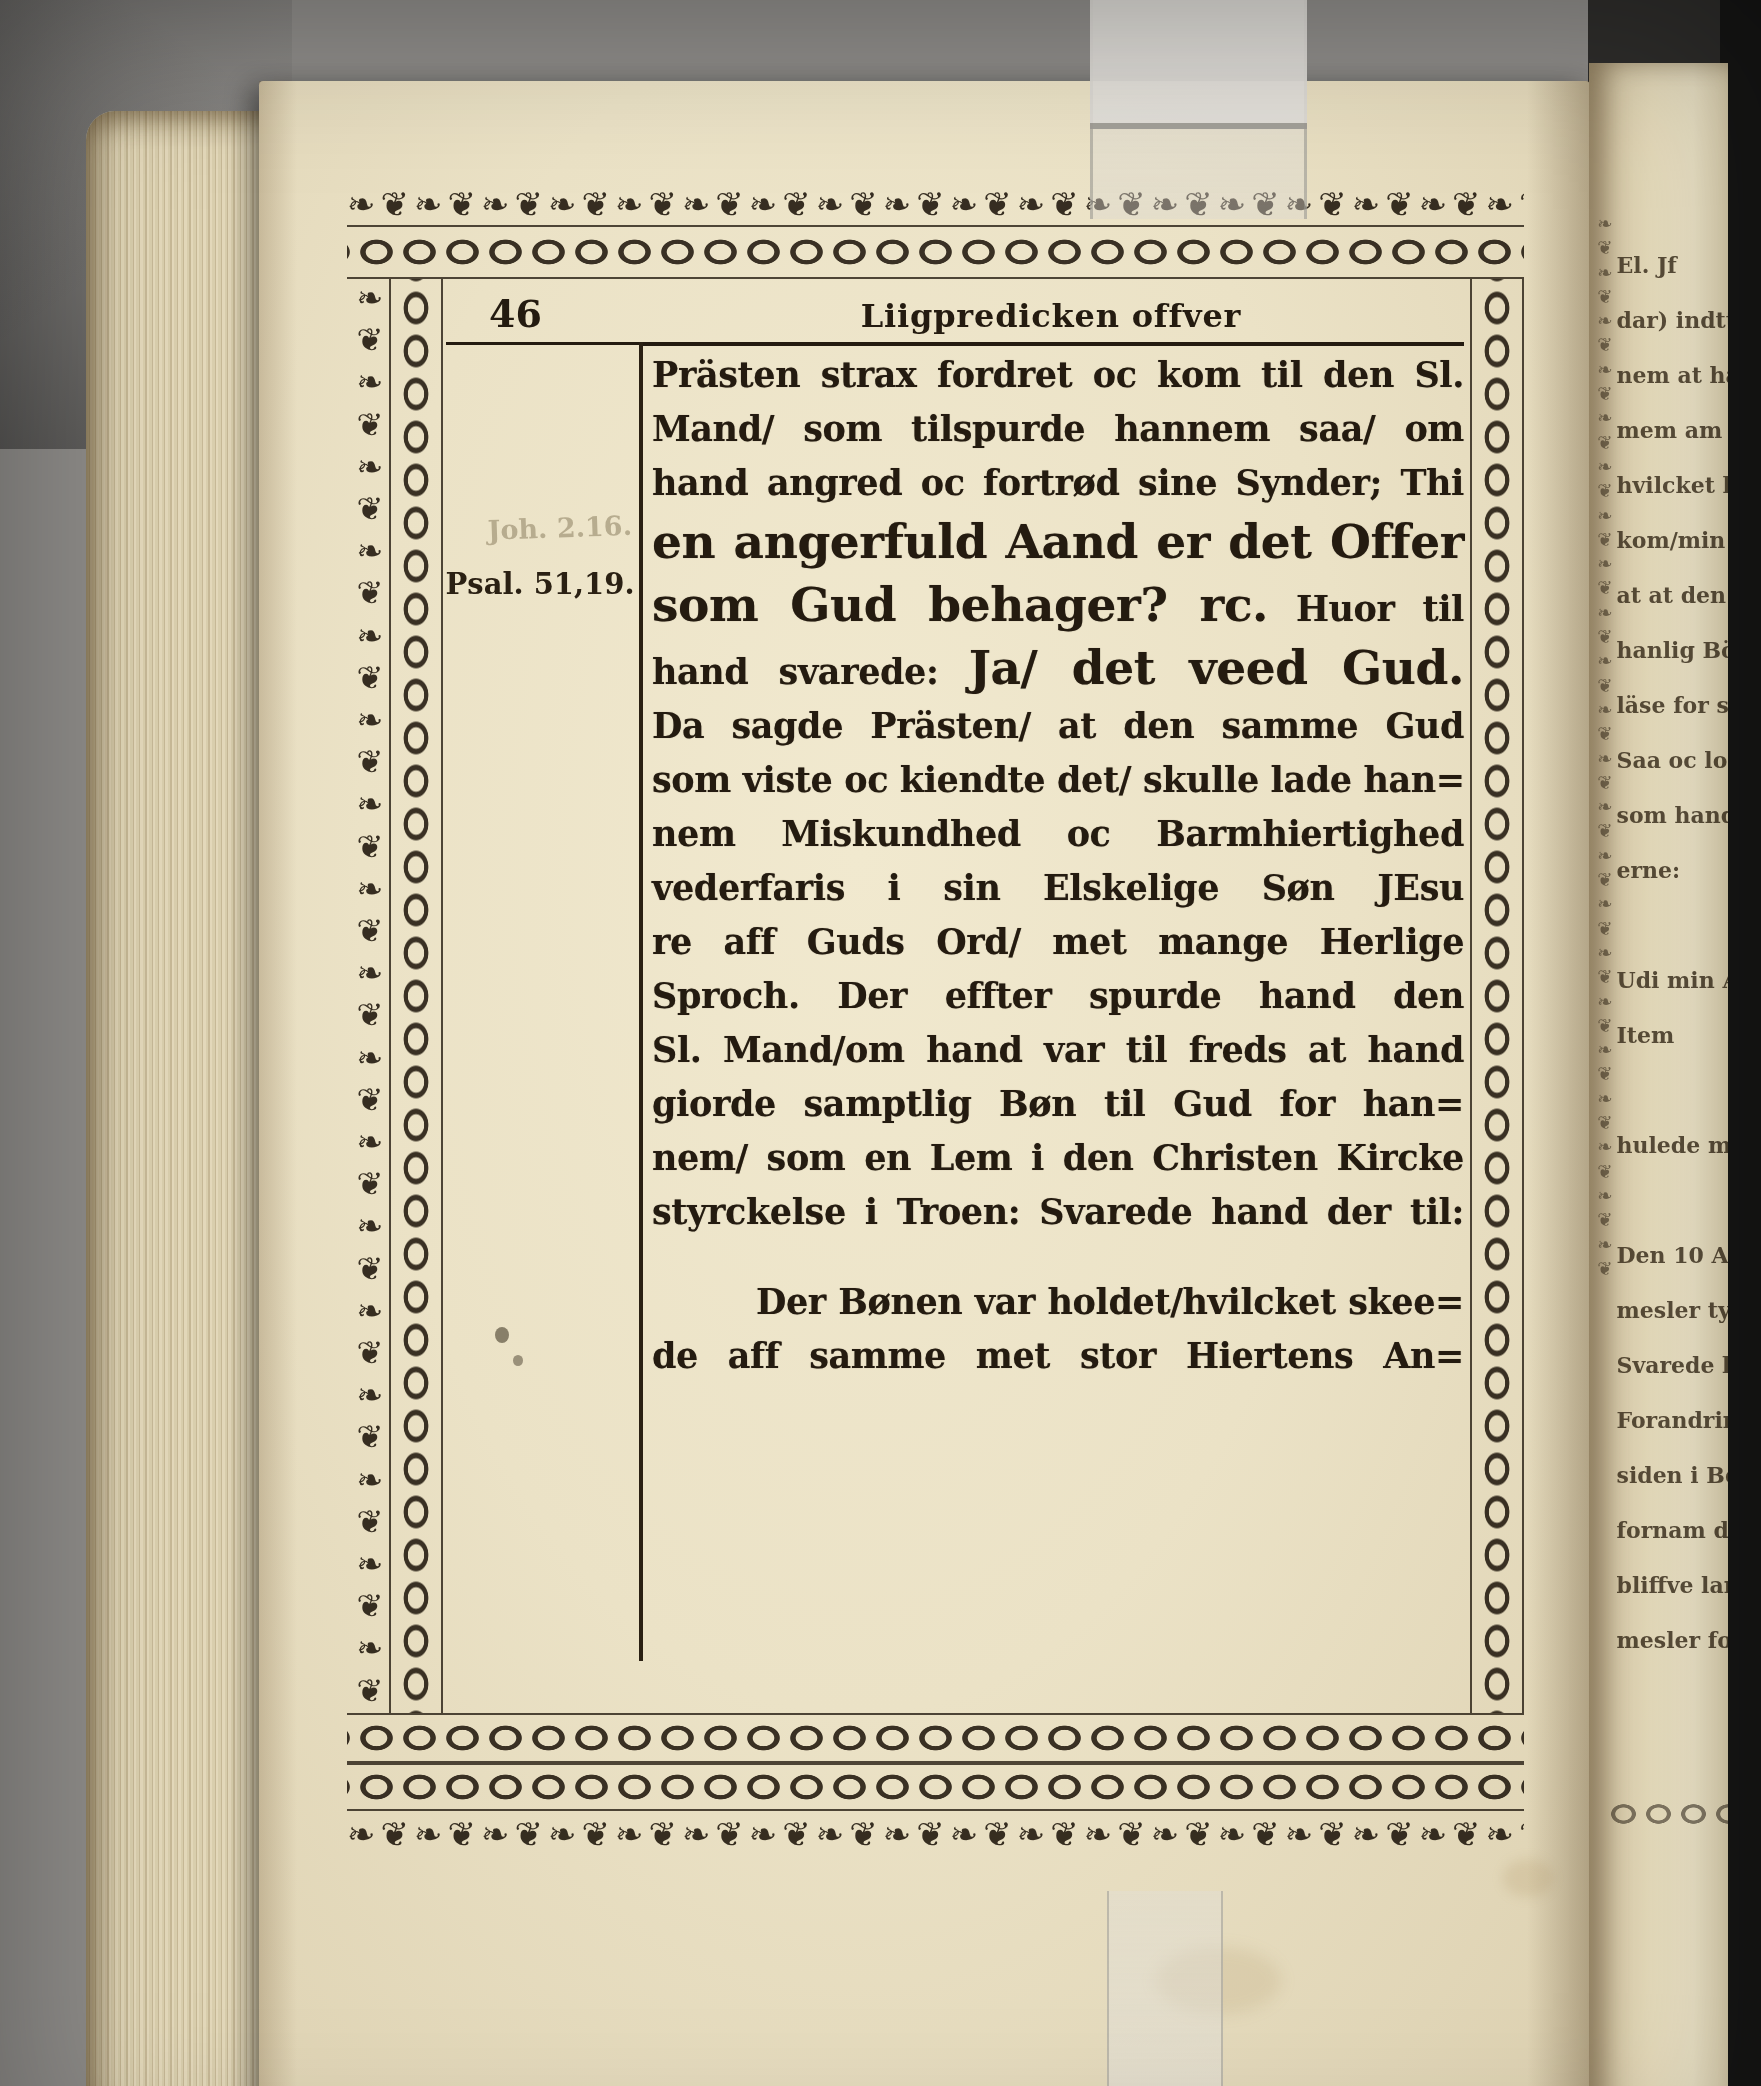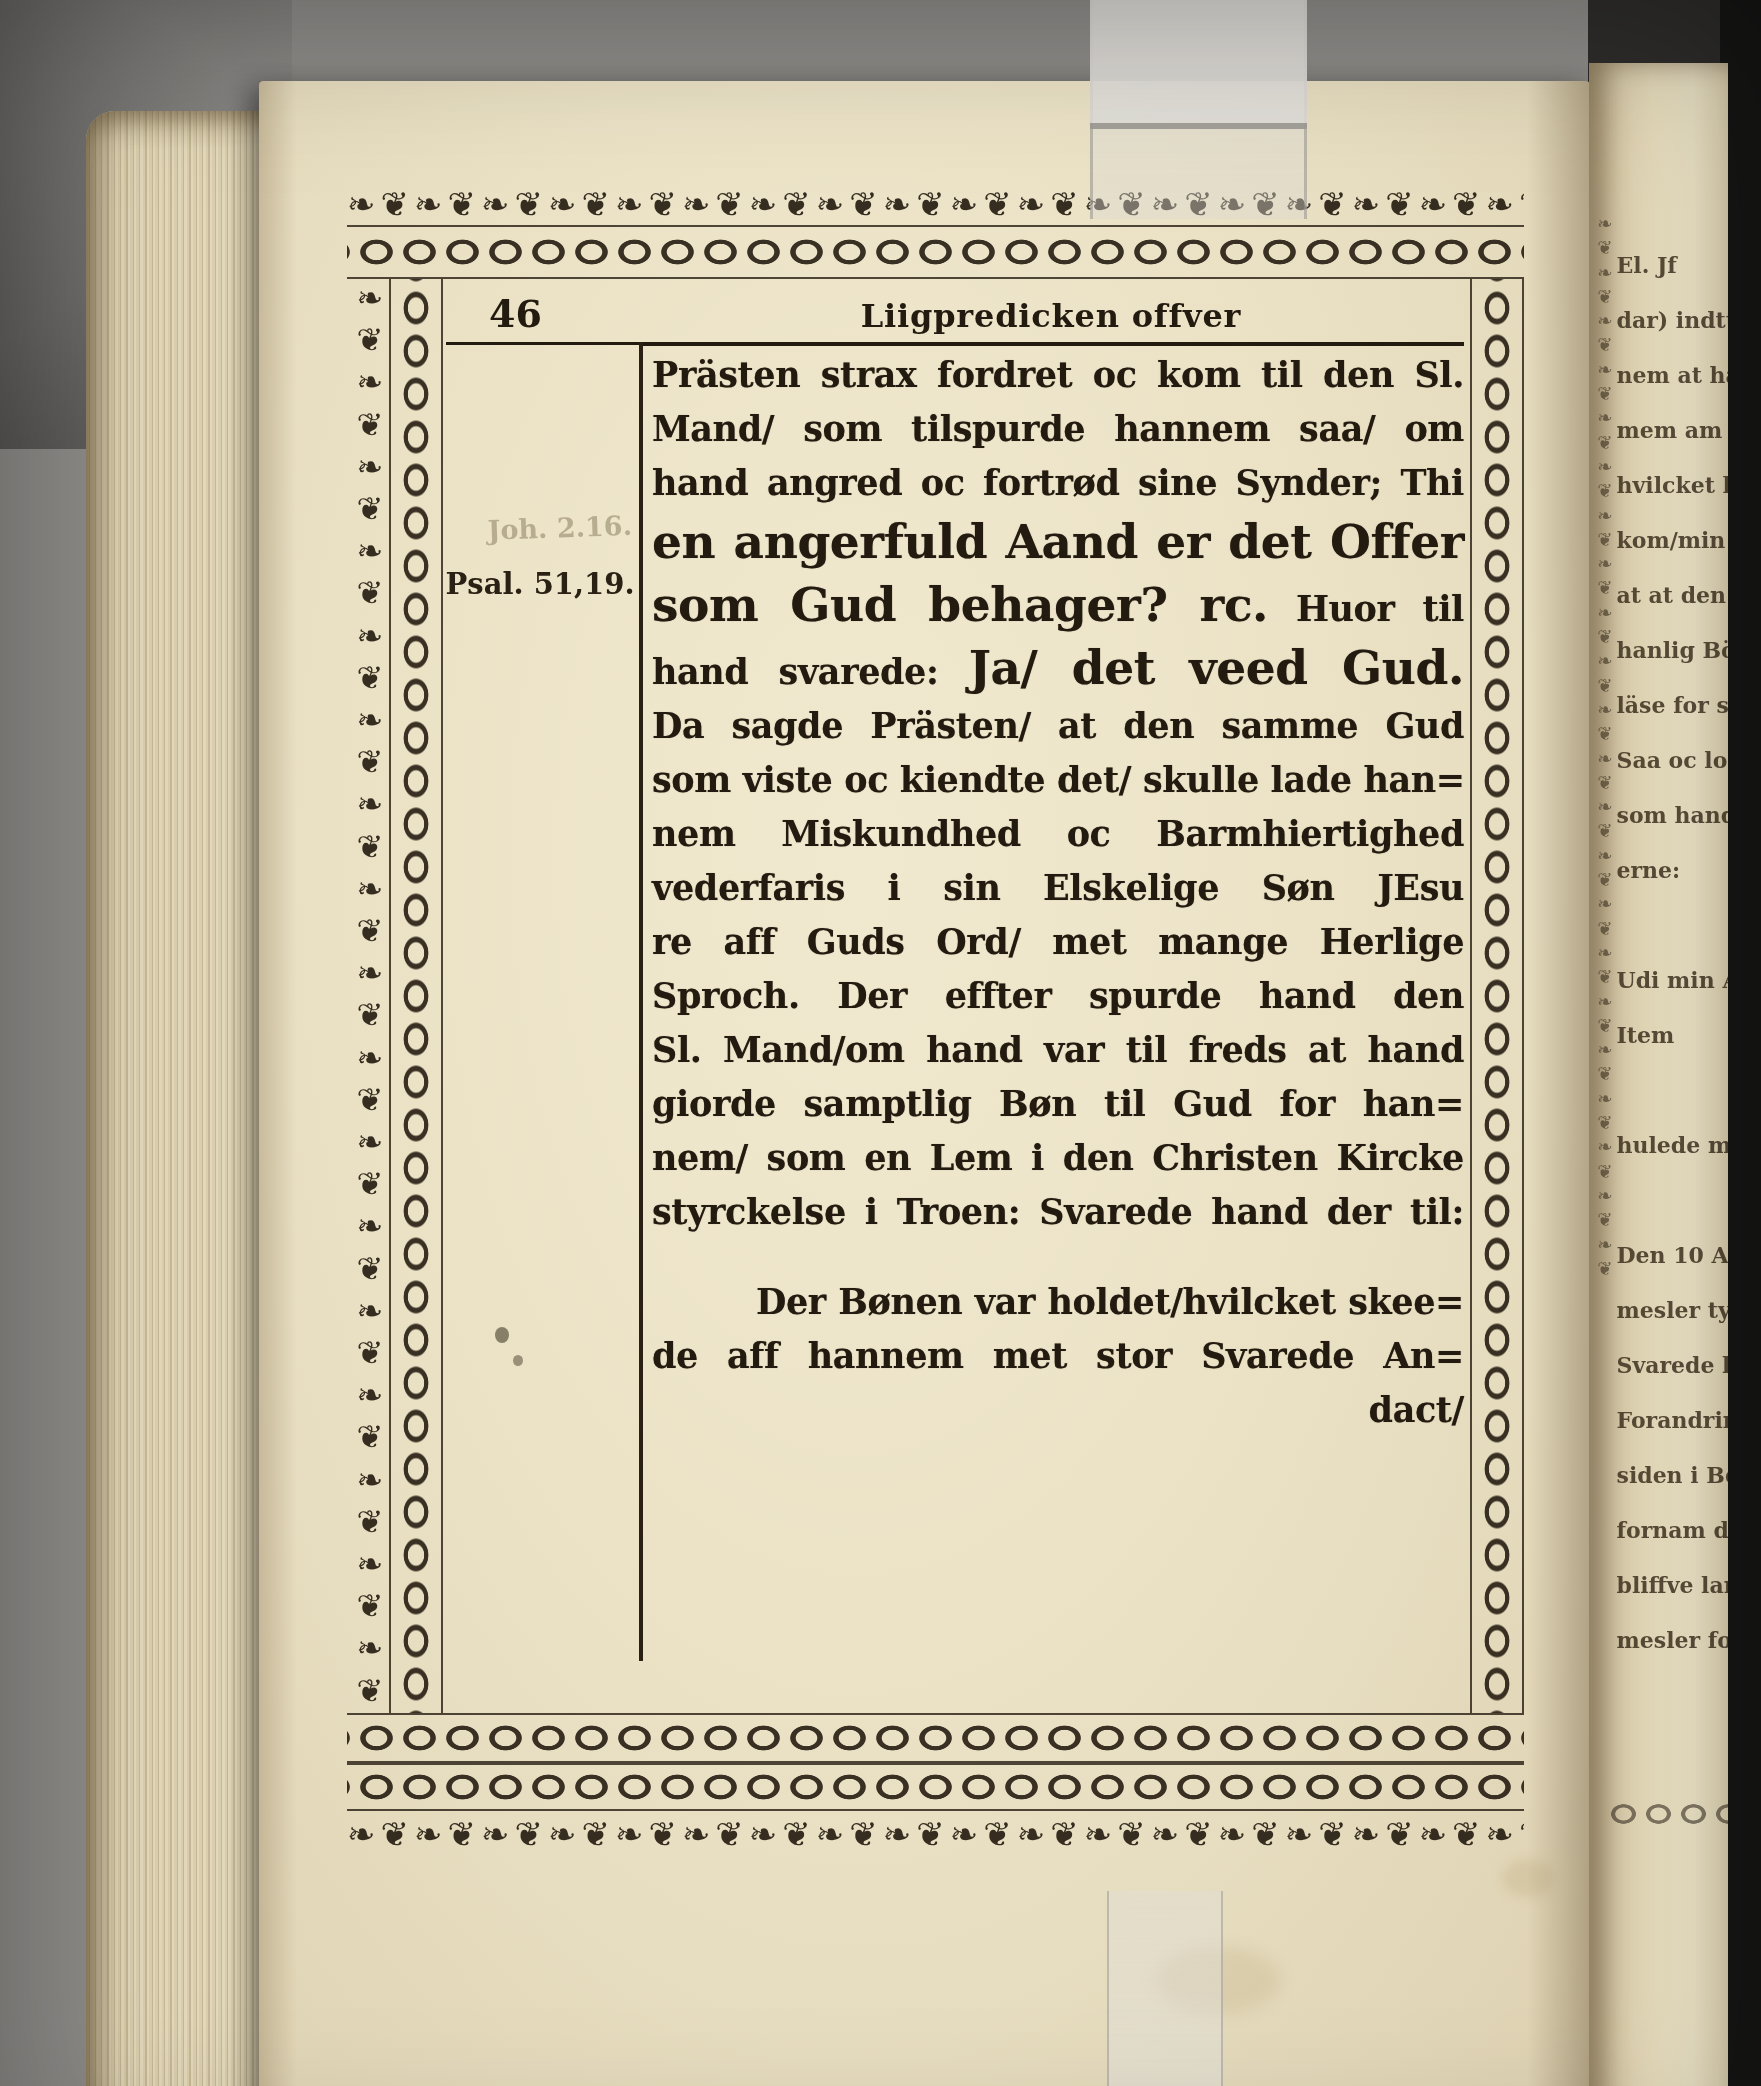--- a/index.html
+++ b/index.html
@@ -161,22 +161,21 @@
             <div class="line"><span>som viste oc kiendte det/ skulle lade han=</span></div>
             <div class="line"><span>nem Miskundhed oc Barmhiertighed</span></div>
             <div class="line"><span>vederfaris i sin Elskelige Søn JEsu</span></div>
             <div class="line"><span>re aff Guds Ord/ met mange Herlige</span></div>
             <div class="line"><span>Sproch. Der effter spurde hand den</span></div>
             <div class="line"><span>Sl. Mand/om hand var til freds at hand</span></div>
             <div class="line"><span>giorde samptlig Bøn til Gud for han=</span></div>
             <div class="line"><span>nem/ som en Lem i den Christen Kircke</span></div>
             <div class="line"><span>styrckelse i Troen: Svarede hand der til:</span></div>
             <div class="line indent"><span>Der Bønen var holdet/hvilcket skee=</span></div>
-            <div class="line"><span>de aff hannem met stor Svarede An=</span></div>
-            <div class="line right"><span>dact/</span></div>
+            <div class="line"><span>de aff samme met stor Hiertens An=</span></div>
           </div>
       </div>
     </div>
 
     <div class="stain s1"></div>
     <div class="stain s2"></div>
     <div class="stain s3"></div>
     <div class="stain s4"></div>
   </div>
 

